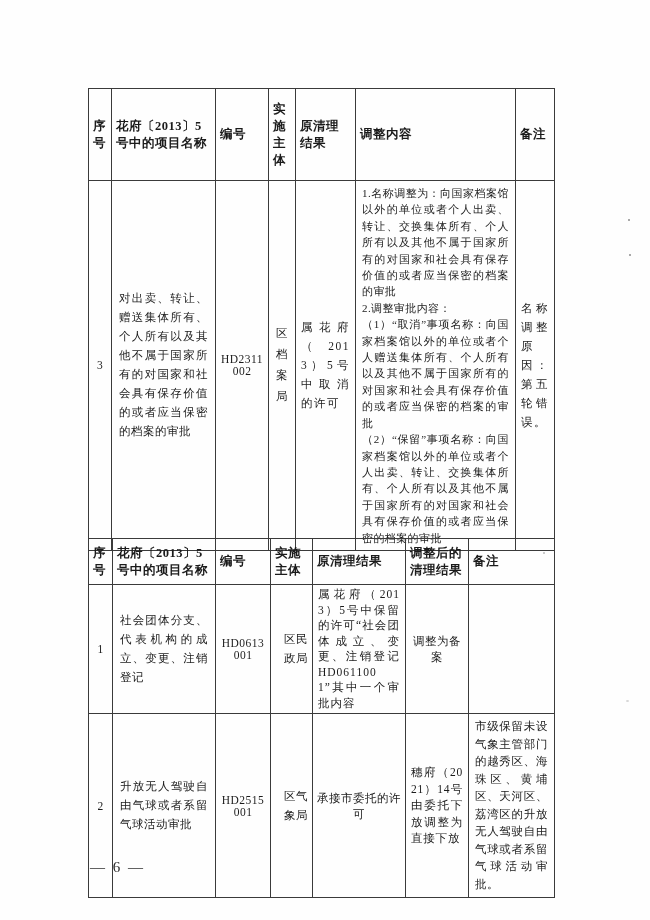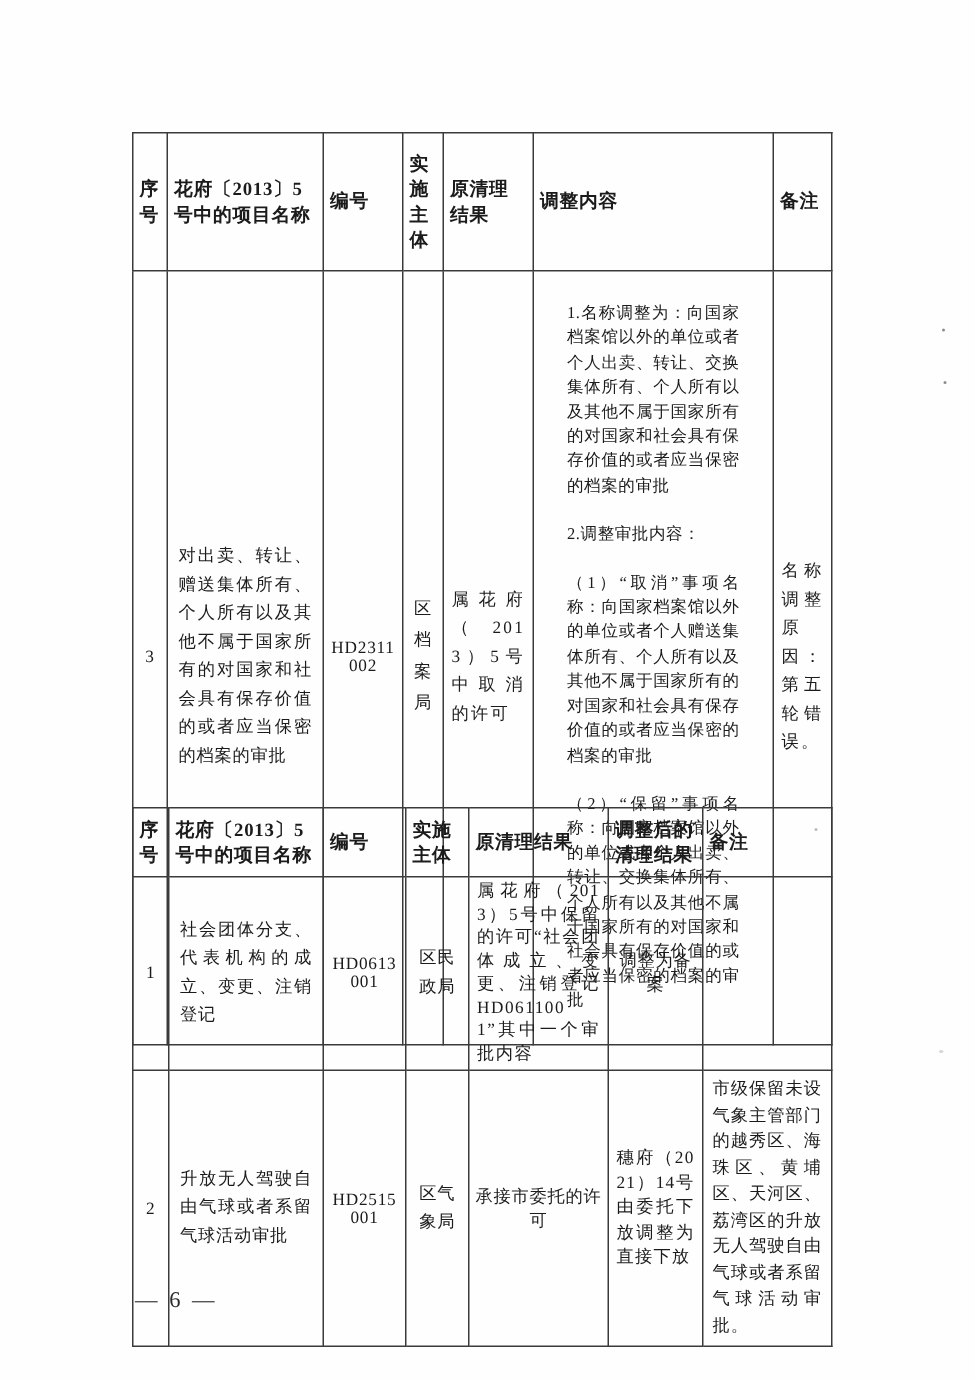--- a/index.html
+++ b/index.html
@@ -42,24 +42,24 @@
   .t1 tr.drow{height:320px;}
   .t2 tr.hrow{height:46px;}
   .t2 tr.r1{height:100px;}
   .t2 tr.r2{height:181px;}
   td.center{text-align:center;}
   td.jus{text-align:justify;text-justify:inter-character;}
   .t1 td.name{line-height:19px;padding:4px 7px;}
   .t1 td.agency{text-align:center;line-height:21px;}
   .t1 td.orig{line-height:19px;letter-spacing:1.5px;padding:3px 5px;}
   .t1 td.adj{vertical-align:top;font-size:11px;line-height:16.4px;padding:4px 6px;letter-spacing:0.4px;}
-  .t1 td.adj p{margin:16px;}
+  .t1 td.adj p{margin:0;}
   .t1 td.note-cell{line-height:19px;letter-spacing:1.5px;padding:3px 5px;}
   .t2 td.name{line-height:19px;padding:4px 7px;}
-  .t2 td.agency{text-align:center;line-height:19px;}
+  .t2 td.agency{text-align:right;line-height:19px;}
   .t2 td.orig1{line-height:15.5px;letter-spacing:1px;padding:2px 5px;}
   .t2 td.orig2{text-align:center;line-height:16px;}
   .t2 td.adjusted1{text-align:center;line-height:16px;margin-top:32px;}
   .t2 td.adjusted2{line-height:16.5px;letter-spacing:0.8px;padding:3px 5px;}
   .t2 td.note2{line-height:17.5px;letter-spacing:0.6px;padding:4px 6px;margin-top:40px;}
   .heading{
     position:absolute;
     left:99px;top:506px;
     font-size:17.5px;
     font-weight:bold;

